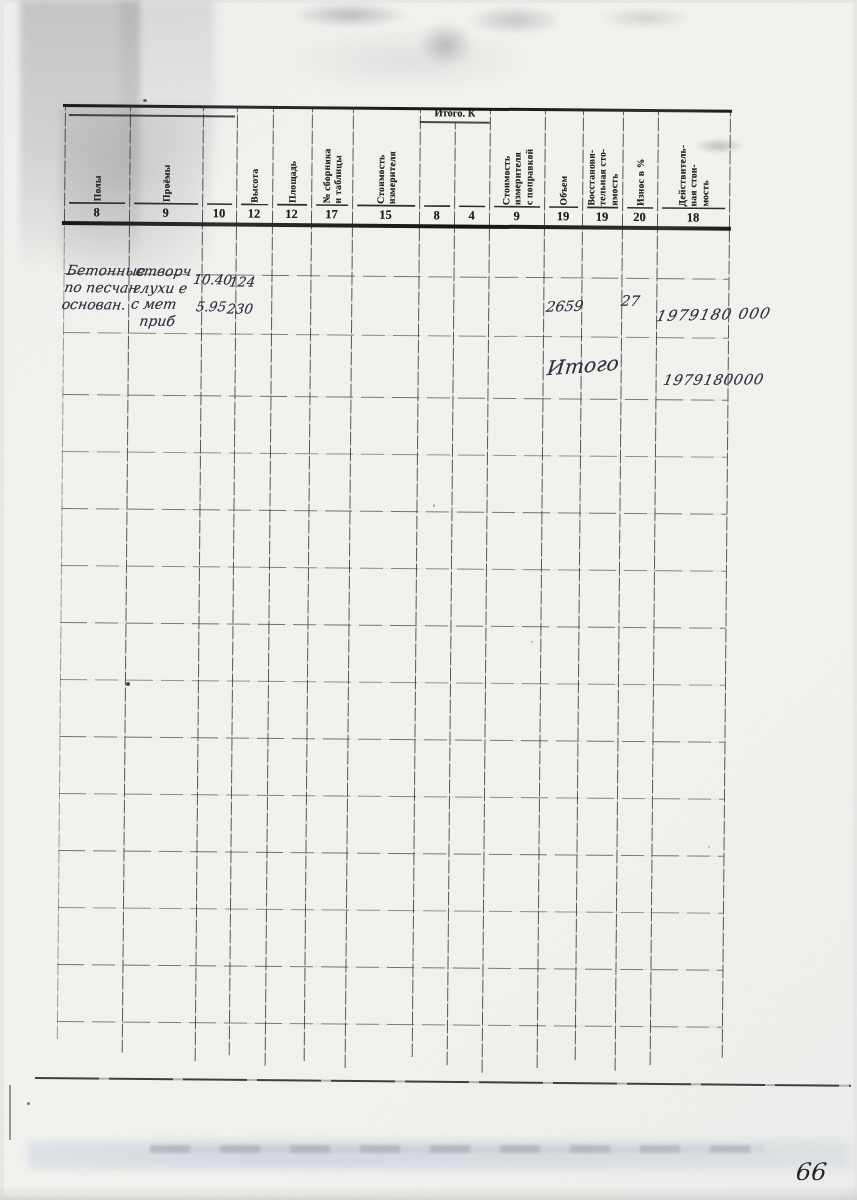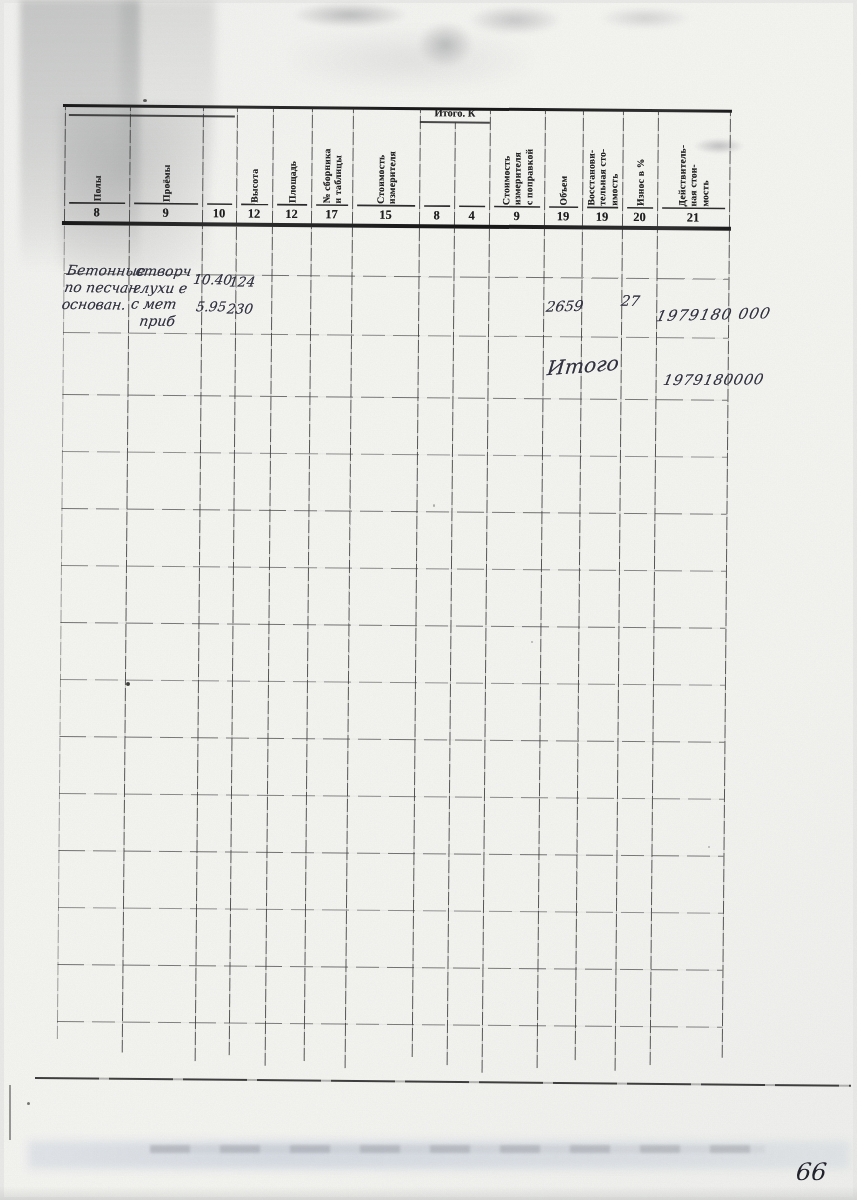--- a/index.html
+++ b/index.html
@@ -183,21 +183,21 @@
   <div class="ncell" style="left:172px;width:36px;"><span>12</span></div>
   <div class="ncell" style="left:208px;width:39px;"><span>12</span></div>
   <div class="ncell" style="left:247px;width:41px;"><span>17</span></div>
   <div class="ncell" style="left:288px;width:67px;"><span>15</span></div>
   <div class="ncell" style="left:355px;width:35px;"><span>8</span></div>
   <div class="ncell" style="left:390px;width:35px;"><span>4</span></div>
   <div class="ncell" style="left:425px;width:55px;"><span>9</span></div>
   <div class="ncell" style="left:480px;width:38px;"><span>19</span></div>
   <div class="ncell" style="left:518px;width:40px;"><span>19</span></div>
   <div class="ncell" style="left:558px;width:35px;"><span>20</span></div>
-  <div class="ncell" style="left:593px;width:72px;"><span>21</span></div>
+  <div class="ncell" style="left:593px;width:72px;"><span>18</span></div>
 
   <div class="rule mid"></div>
 
   <i class="v" style="left:0;top:120px;height:815px;opacity:.45;"></i>
   <i class="v" style="left:65px;top:120px;height:828px;"></i>
   <i class="v" style="left:138px;top:120px;height:836px;"></i>
   <i class="v" style="left:172px;top:120px;height:830px;"></i>
   <i class="v" style="left:208px;top:120px;height:840px;"></i>
   <i class="v" style="left:247px;top:120px;height:835px;"></i>
   <i class="v" style="left:288px;top:120px;height:842px;"></i>

